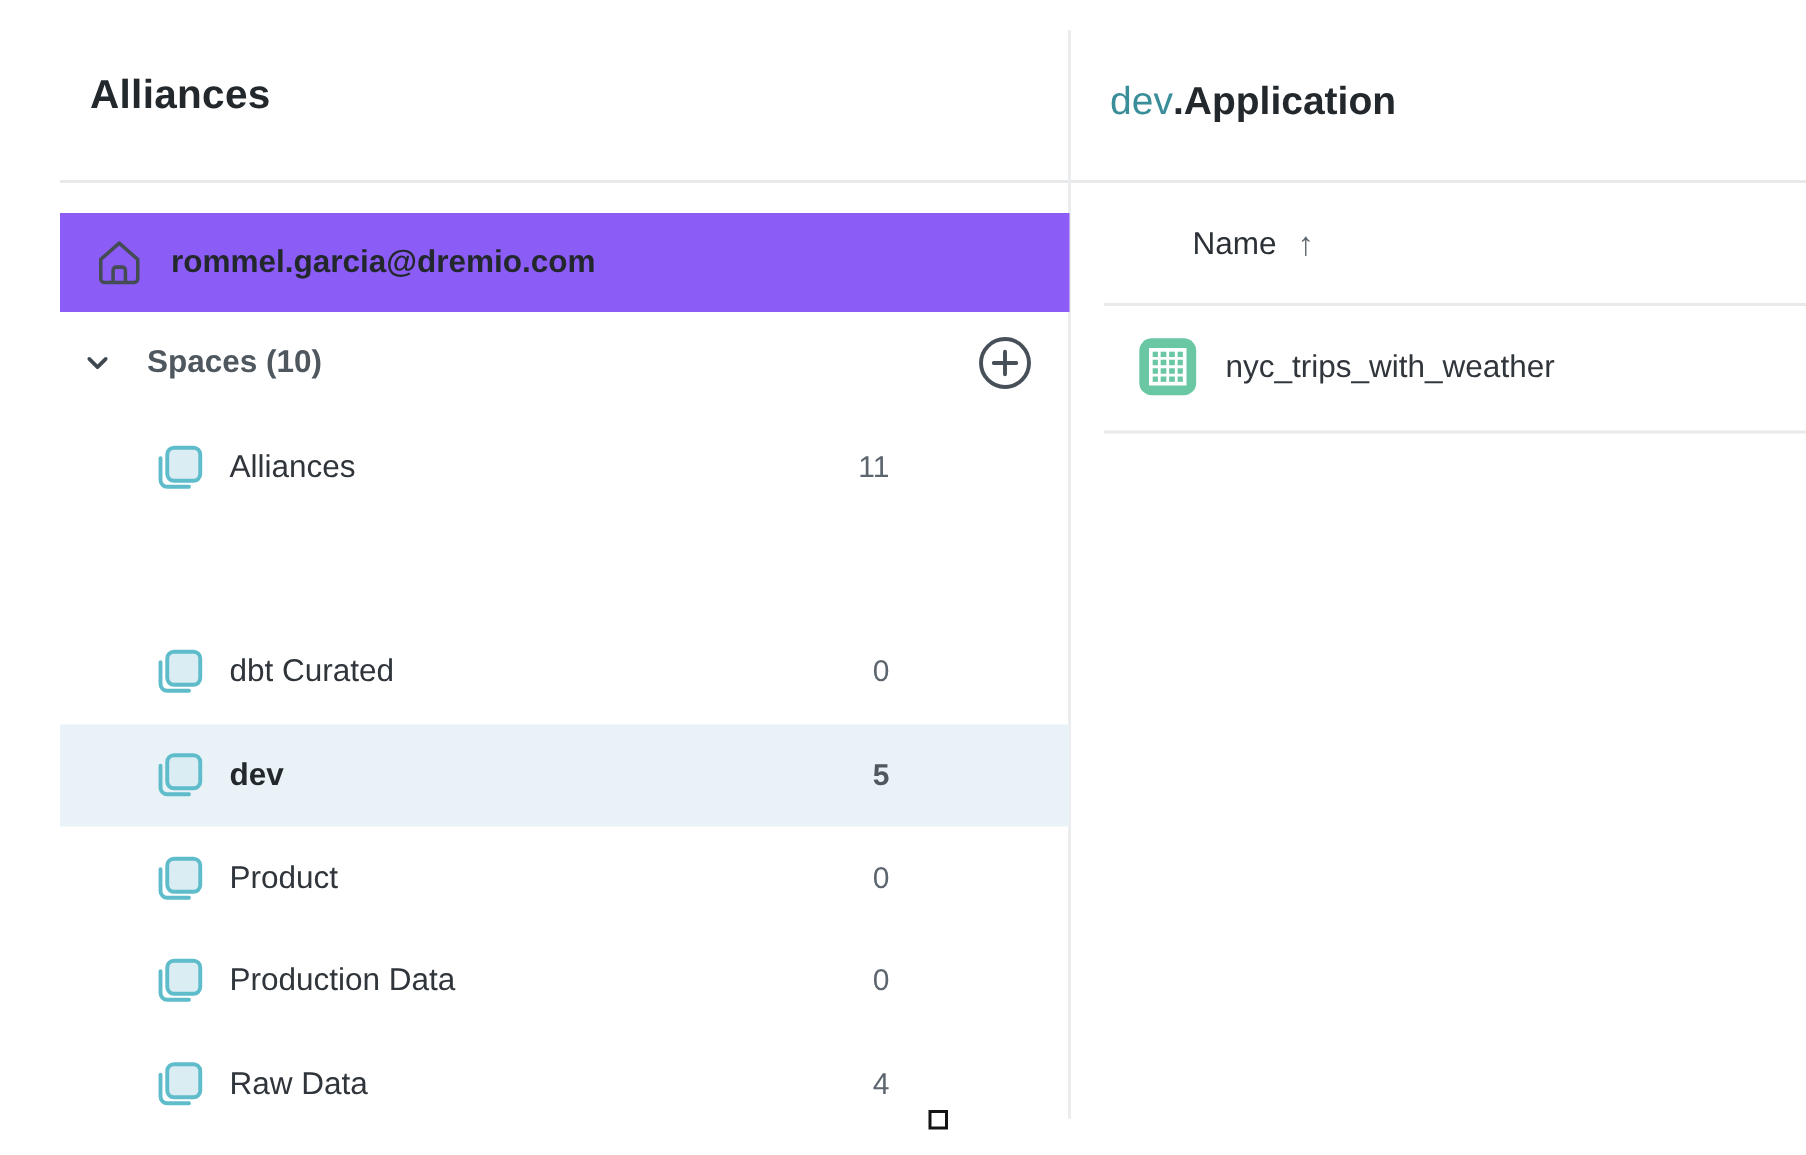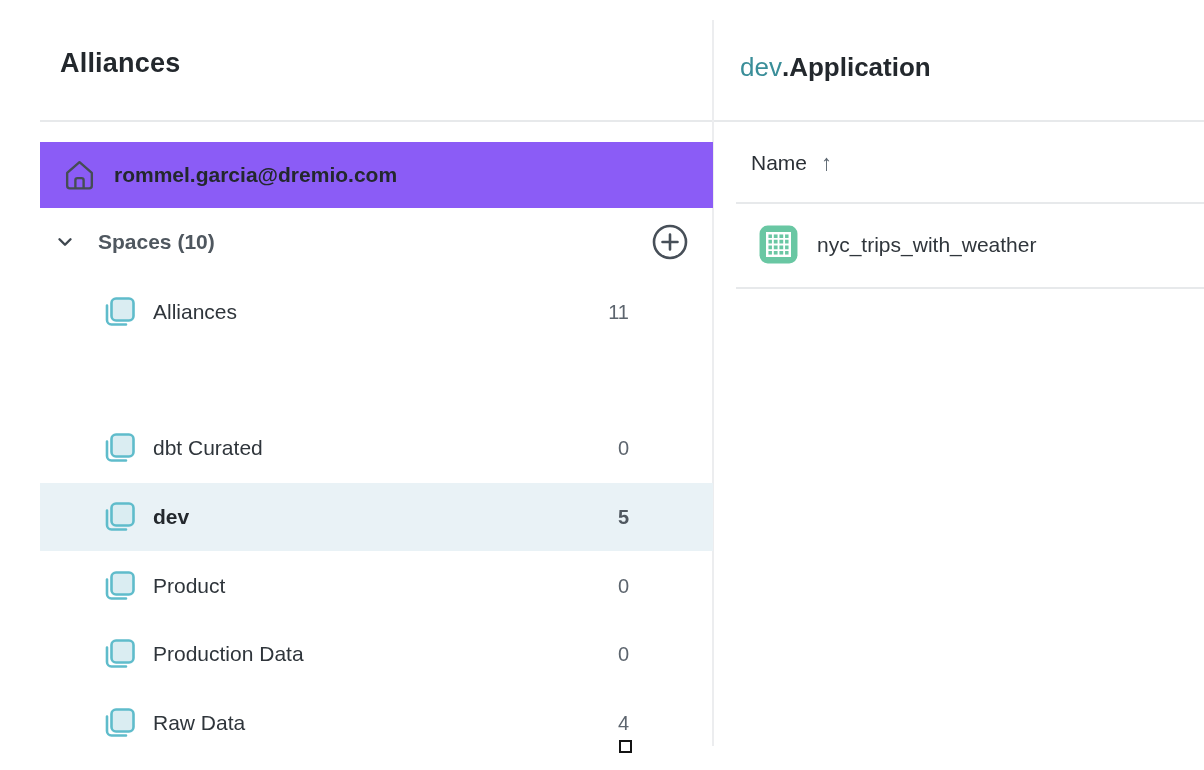--- a/index.html
+++ b/index.html
@@ -94,21 +94,21 @@
   .space-row.selected { background: #e9f2f6; }
   .space-row .icon { display: flex; margin-right: 15px; }
   .space-row .label {
     font-size: 21px;
     font-weight: 400;
     color: #2f353b;
   }
   .space-row.selected .label { font-weight: 700; color: #23282d; }
   .space-row .count {
     margin-left: auto;
-    padding-right: 84px;
+    padding-right: 120px;
     font-size: 20px;
     color: #5d656e;
   }
   .space-row.selected .count { font-weight: 600; color: #4f575f; }
 
   .stray-square {
     position: absolute;
     left: 619px; top: 740px;
     width: 13px; height: 13px;
     border: 2px solid #141414;
@@ -127,21 +127,21 @@
     font-weight: 400;
     cursor: pointer;
   }
   .breadcrumb .sep,
   .breadcrumb .dataset-name {
     color: #23282d;
     font-weight: 700;
   }
   .table-header {
     position: absolute;
-    left: 751px; top: 148px;
+    left: 795px; top: 148px;
     height: 30px;
     display: flex;
     align-items: center;
     cursor: pointer;
   }
   .table-header .col-label {
     font-size: 21px;
     font-weight: 500;
     color: #2b3036;
   }

